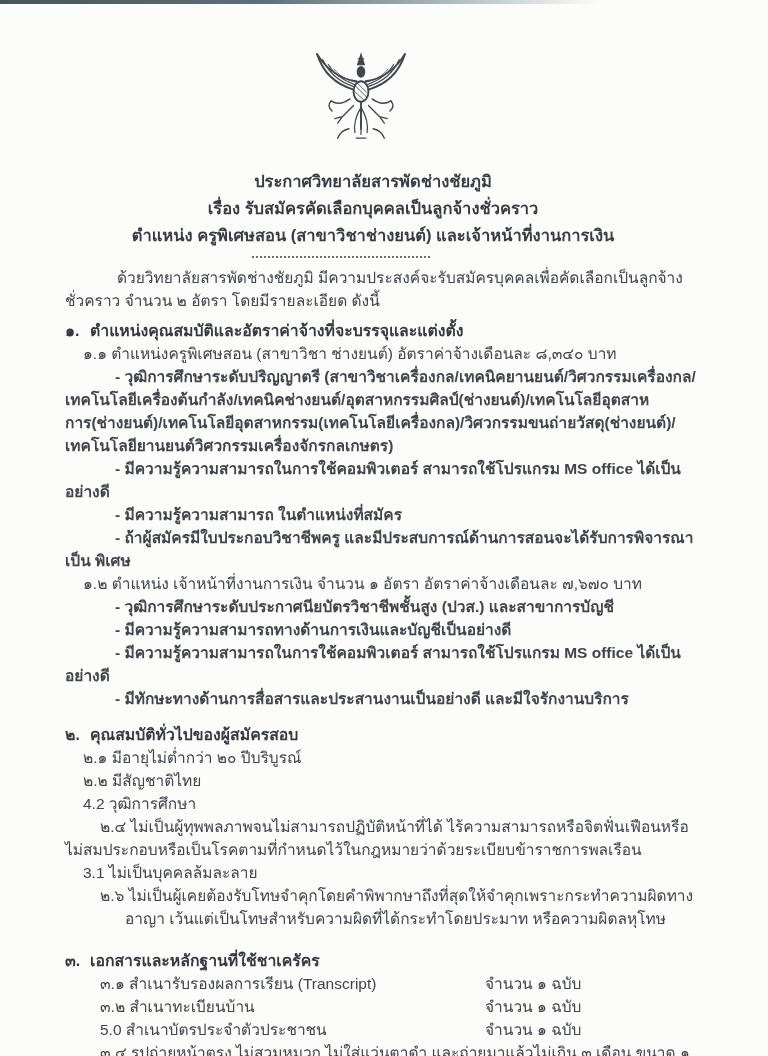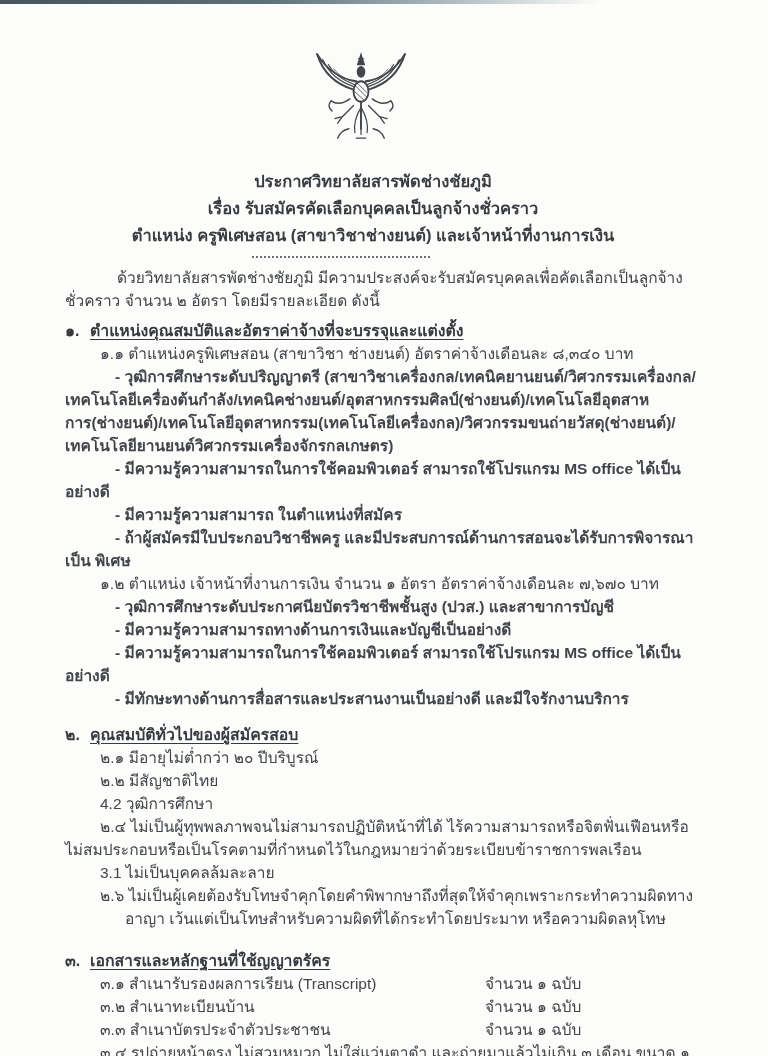--- a/index.html
+++ b/index.html
@@ -43,22 +43,22 @@
     margin-top:8px;
     text-indent:52px;
   }
   .section-heading{
     margin-top:7px;
     font-weight:bold;
     color:#353940;
     font-size:15.8px;
   }
   .section-heading .sec-no{ display:inline-block; min-width:25px; }
-  .section-heading .sec-text{ text-decoration:underline; text-underline-offset:3px; }
-  .subitem{ margin-left:35px; }
+  .section-heading .sec-text{ text-underline-offset:3px; }
+  .subitem{ margin-left:18px; }
   .dash-block{ text-indent:50px;font-weight:bold; }
   .wrap-out{ text-indent:35px; }   
   .wrap-in{ margin-left:60px; text-indent:-25px; } 
   .doc-row{ position:relative; margin-left:35px; }
   .doc-count{ position:absolute; left:385px; top:0; white-space:nowrap; }
   .gap-s{ height:6px; }
   .gap-m{ height:12px; }
   svg .ink{ stroke:#42464c; fill:none; stroke-linecap:round; }
 </style>
 </head>
@@ -130,32 +130,32 @@
   <div class="subitem">๒.๑ มีอายุไม่ต่ำกว่า ๒๐  ปีบริบูรณ์</div>
   <div class="subitem">๒.๒ มีสัญชาติไทย</div>
   <div class="subitem">4.2 วุฒิการศึกษา</div>
   <div class="wrap-out">๒.๔ ไม่เป็นผู้ทุพพลภาพจนไม่สามารถปฏิบัติหน้าที่ได้ ไร้ความสามารถหรือจิตฟั่นเฟือนหรือไม่สมประกอบหรือเป็นโรคตามที่กำหนดไว้ในกฎหมายว่าด้วยระเบียบข้าราชการพลเรือน</div>
   <div class="subitem">3.1 ไม่เป็นบุคคลล้มละลาย</div>
   <div class="wrap-in">๒.๖ ไม่เป็นผู้เคยต้องรับโทษจำคุกโดยคำพิพากษาถึงที่สุดให้จำคุกเพราะกระทำความผิดทางอาญา เว้นแต่เป็นโทษสำหรับความผิดที่ได้กระทำโดยประมาท หรือความผิดลหุโทษ</div>
 
   <div class="gap-m"></div>
 
   <div class="section-heading">
-    <span class="sec-no">๓.</span><span class="sec-text">เอกสารและหลักฐานที่ใช้ญญาตรัคร</span>
+    <span class="sec-no">๓.</span><span class="sec-text">เอกสารและหลักฐานที่ใช้ชาเครัคร</span>
   </div>
 
   <div class="doc-row">
     <span>๓.๑ สำเนารับรองผลการเรียน  (Transcript)</span>
     <span class="doc-count">จำนวน ๑ ฉบับ</span>
   </div>
   <div class="doc-row">
     <span>๓.๒ สำเนาทะเบียนบ้าน</span>
     <span class="doc-count">จำนวน ๑ ฉบับ</span>
   </div>
   <div class="doc-row">
-    <span>๓.๓ สำเนาบัตรประจำตัวประชาชน</span>
+    <span>5.0 สำเนาบัตรประจำตัวประชาชน</span>
     <span class="doc-count">จำนวน ๑ ฉบับ</span>
   </div>
   <div class="doc-row">
     <span>๓.๔ รูปถ่ายหน้าตรง ไม่สวมหมวก ไม่ใส่แว่นตาดำ และถ่ายมาแล้วไม่เกิน ๓ เดือน ขนาด ๑ นิ้ว</span>
   </div>
 
 </div>
 
 </body></html>

